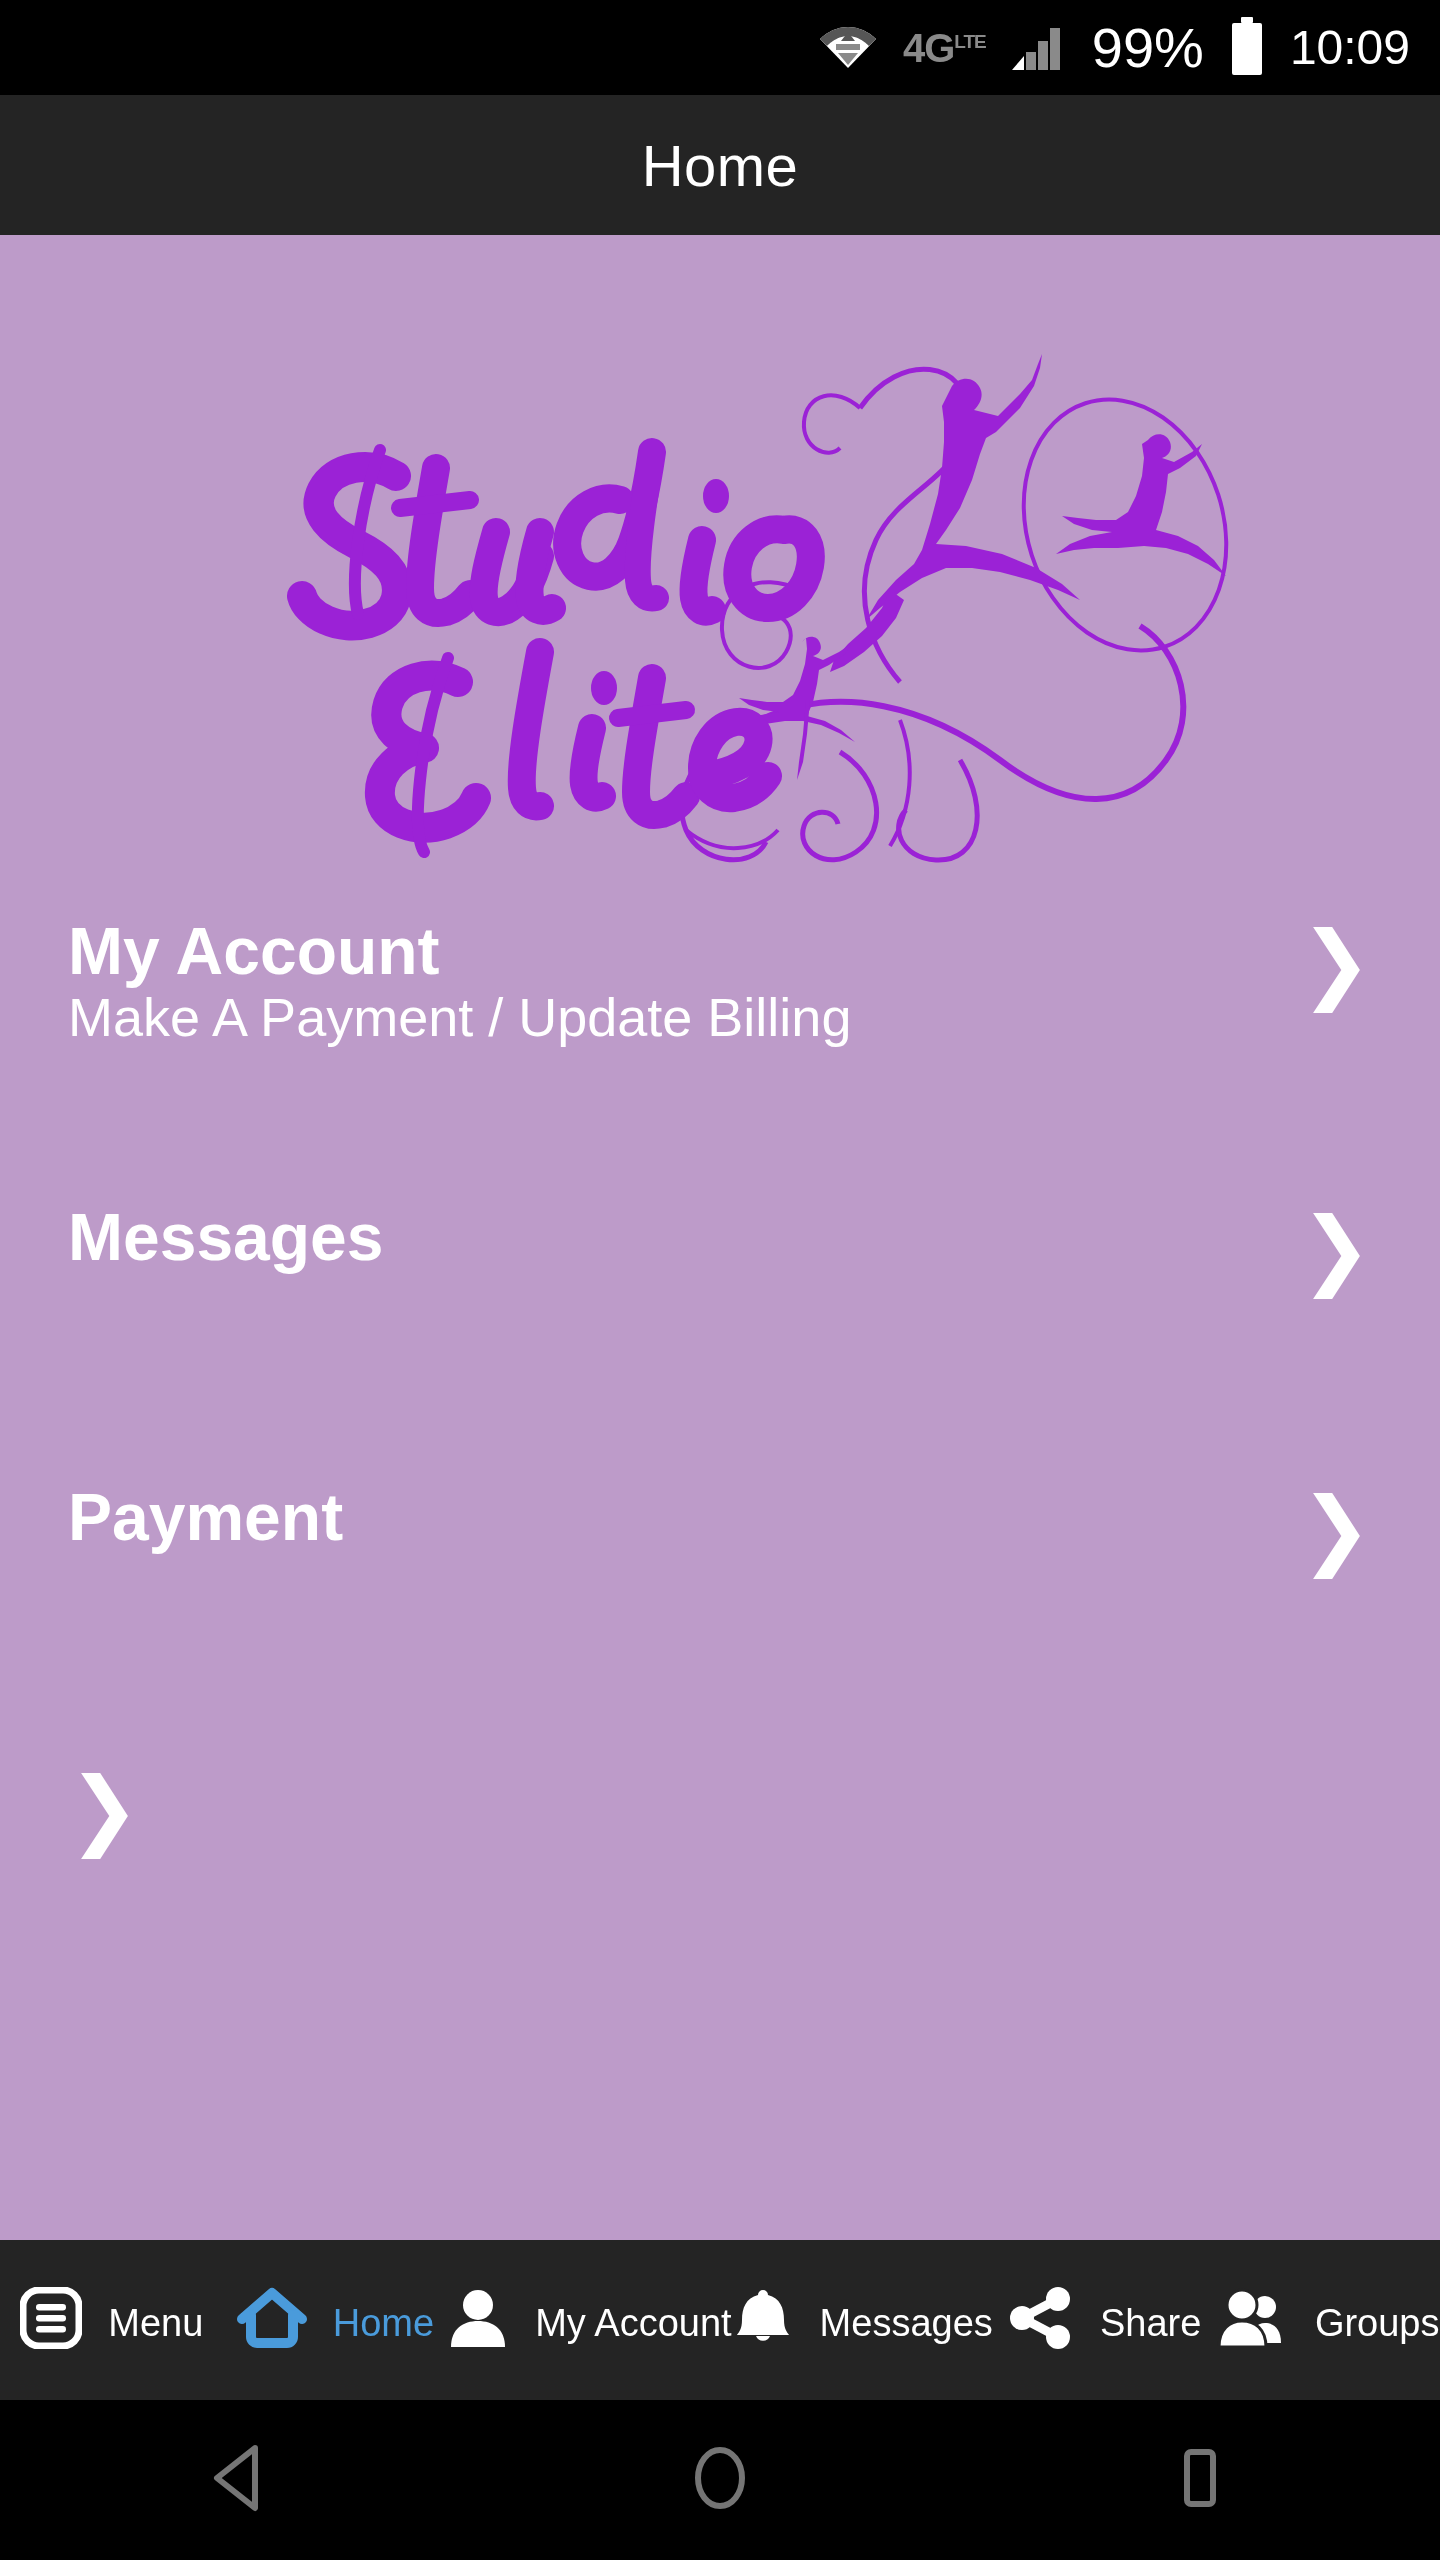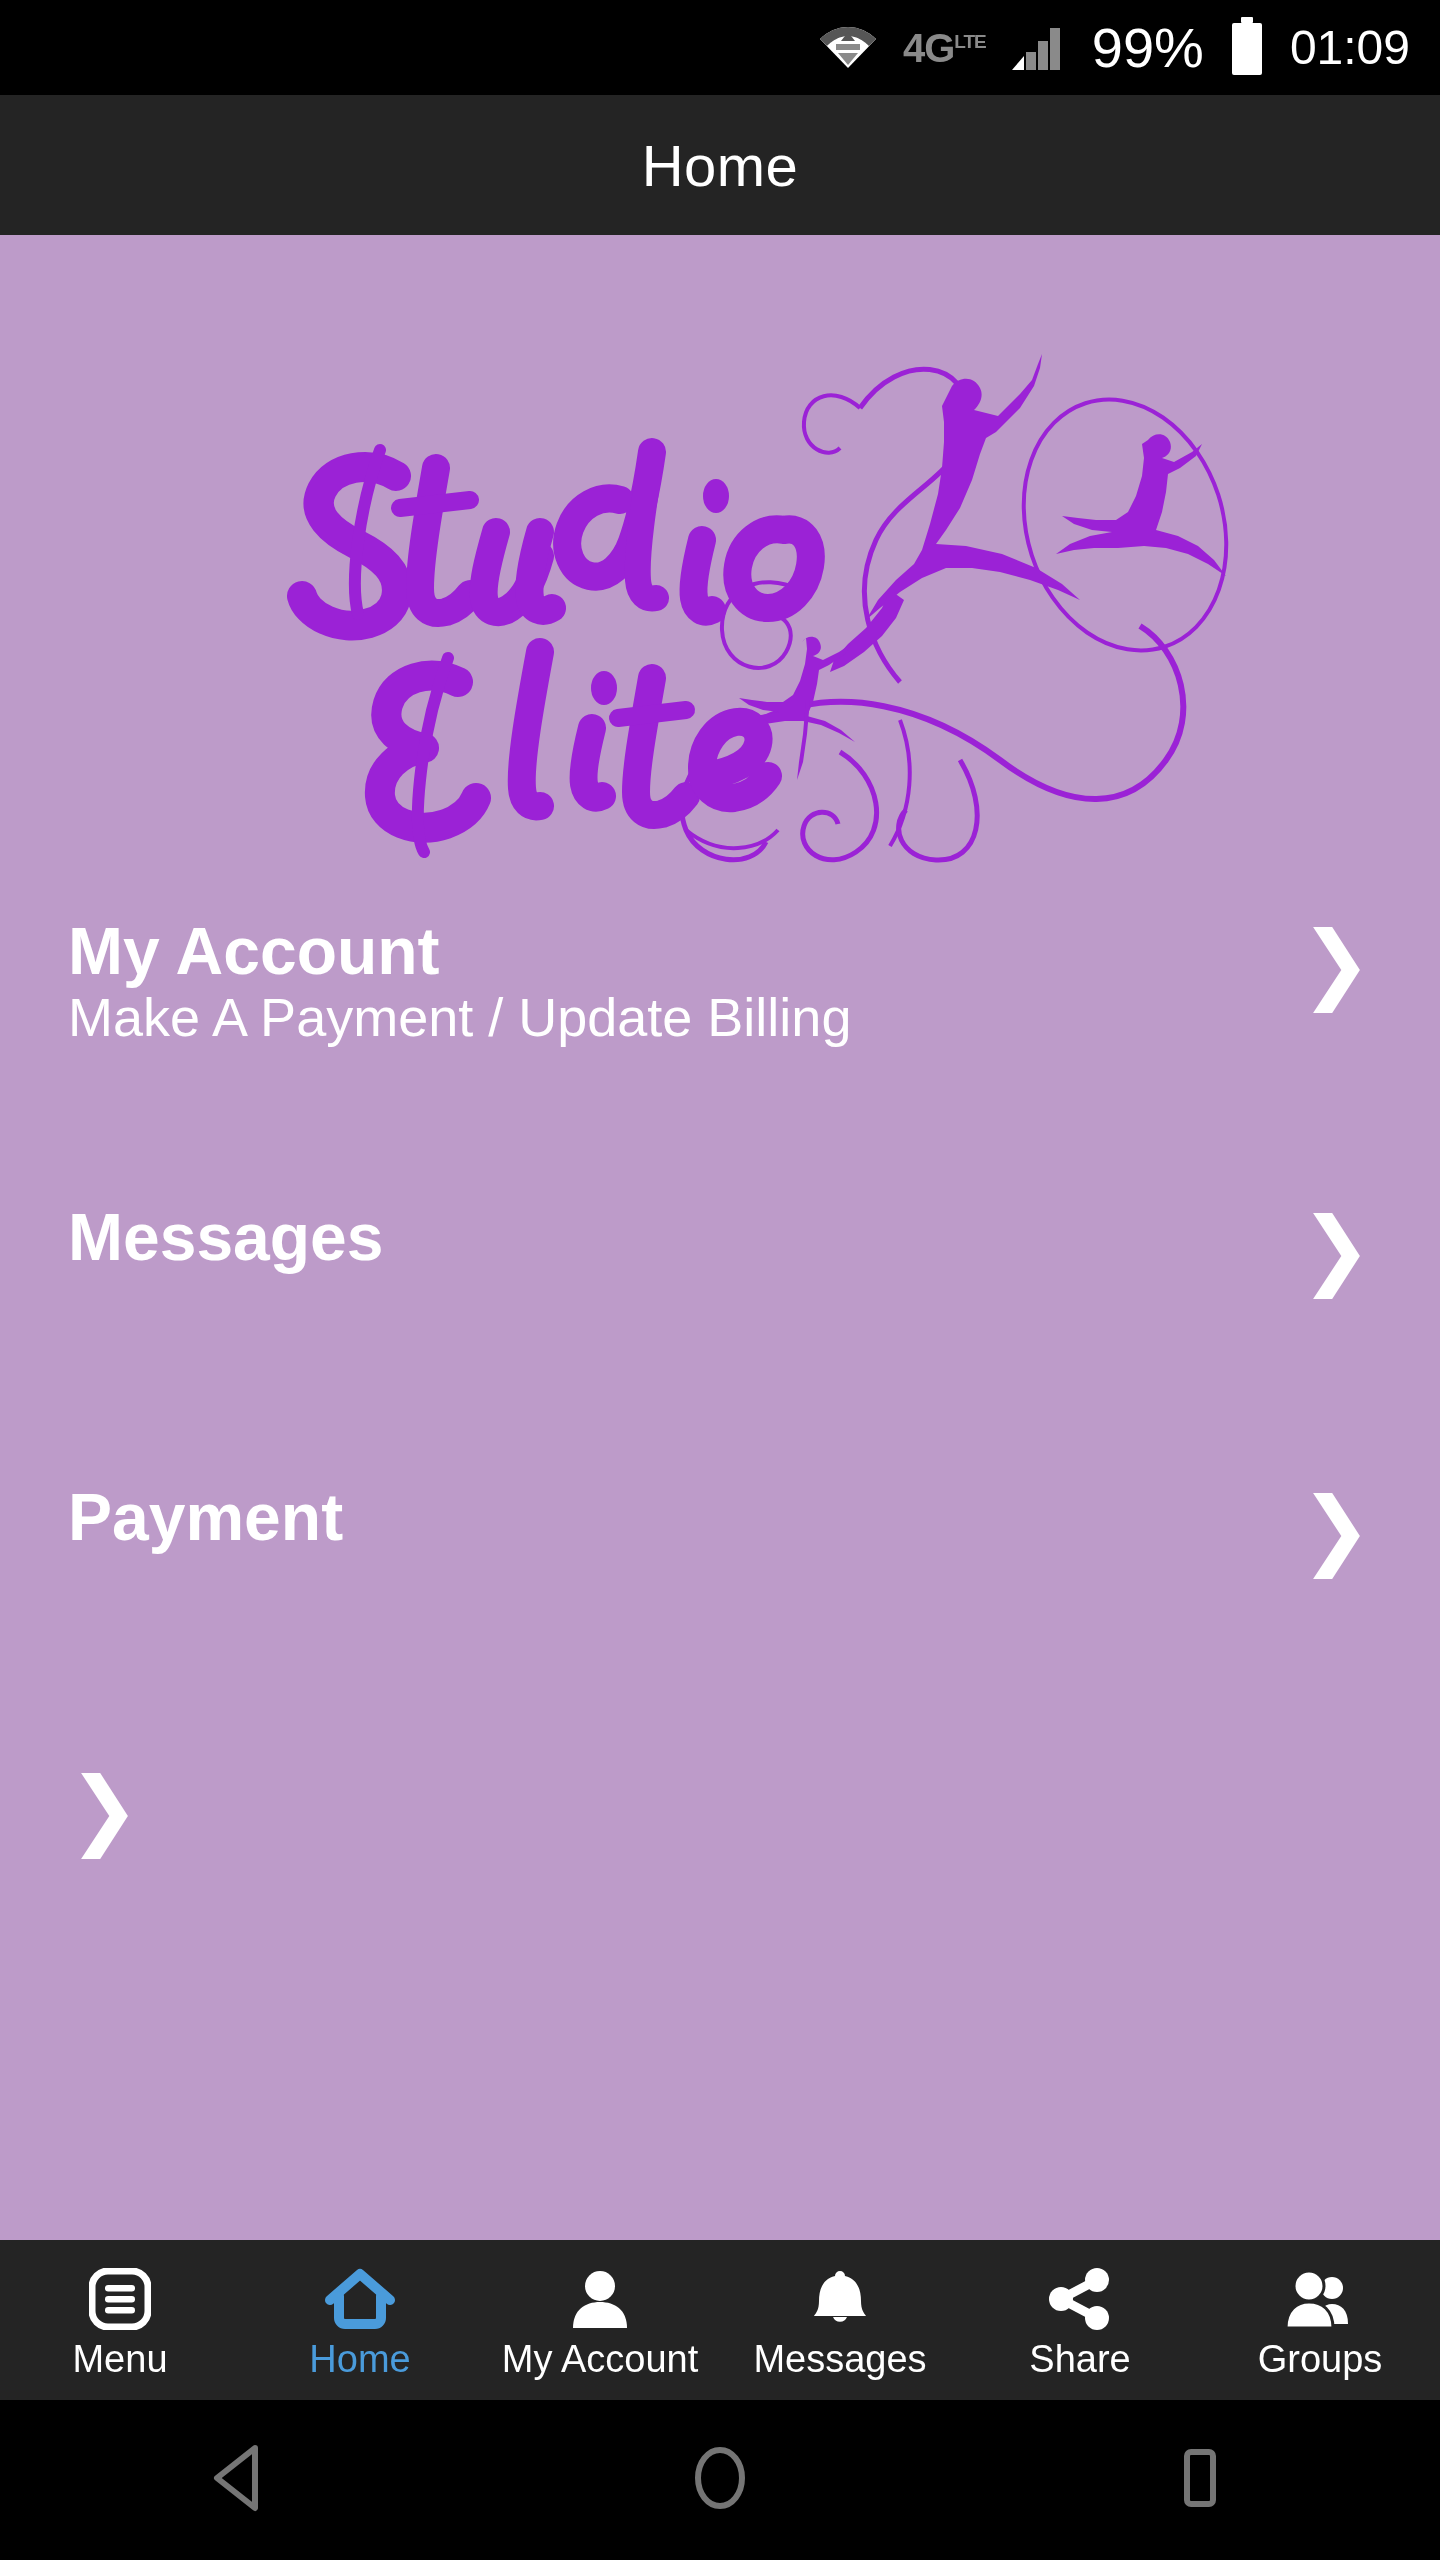--- a/index.html
+++ b/index.html
@@ -151,25 +151,26 @@
     height: 160px;
     background: #242424;
     display: flex;
     align-items: center;
     flex: 0 0 auto;
   }
   .tab {
     flex: 1 1 0;
     height: 100%;
     display: flex;
-    flex-direction: column;
+    flex-direction: row;
     align-items: center;
     justify-content: center;
     box-sizing: border-box;
     padding-top: 6px;
+    gap: 26px;
   }
   .tab-icon {
     height: 62px;
     display: flex;
     align-items: center;
     justify-content: center;
     margin-bottom: 10px;
   }
   .tab-label {
     color: #ffffff;
@@ -238,21 +239,21 @@
     <div class="status-item">
       <span>
         <svg width="34" height="58" viewBox="0 0 34 58">
           <rect x="11" y="0" width="12" height="6" rx="1" fill="#ffffff"></rect>
           <rect x="2" y="6" width="30" height="52" rx="2" fill="#ffffff"></rect>
         </svg>
       </span>
     </div>
 
     <div class="status-item">
-      <span class="clock-text">01:09</span>
+      <span class="clock-text">10:09</span>
     </div>
   </div>
 
   <div class="title-bar">
     <span class="title-bar-text">Home</span>
   </div>
 
   <div class="content">
 
     <div class="logo-wrap">

